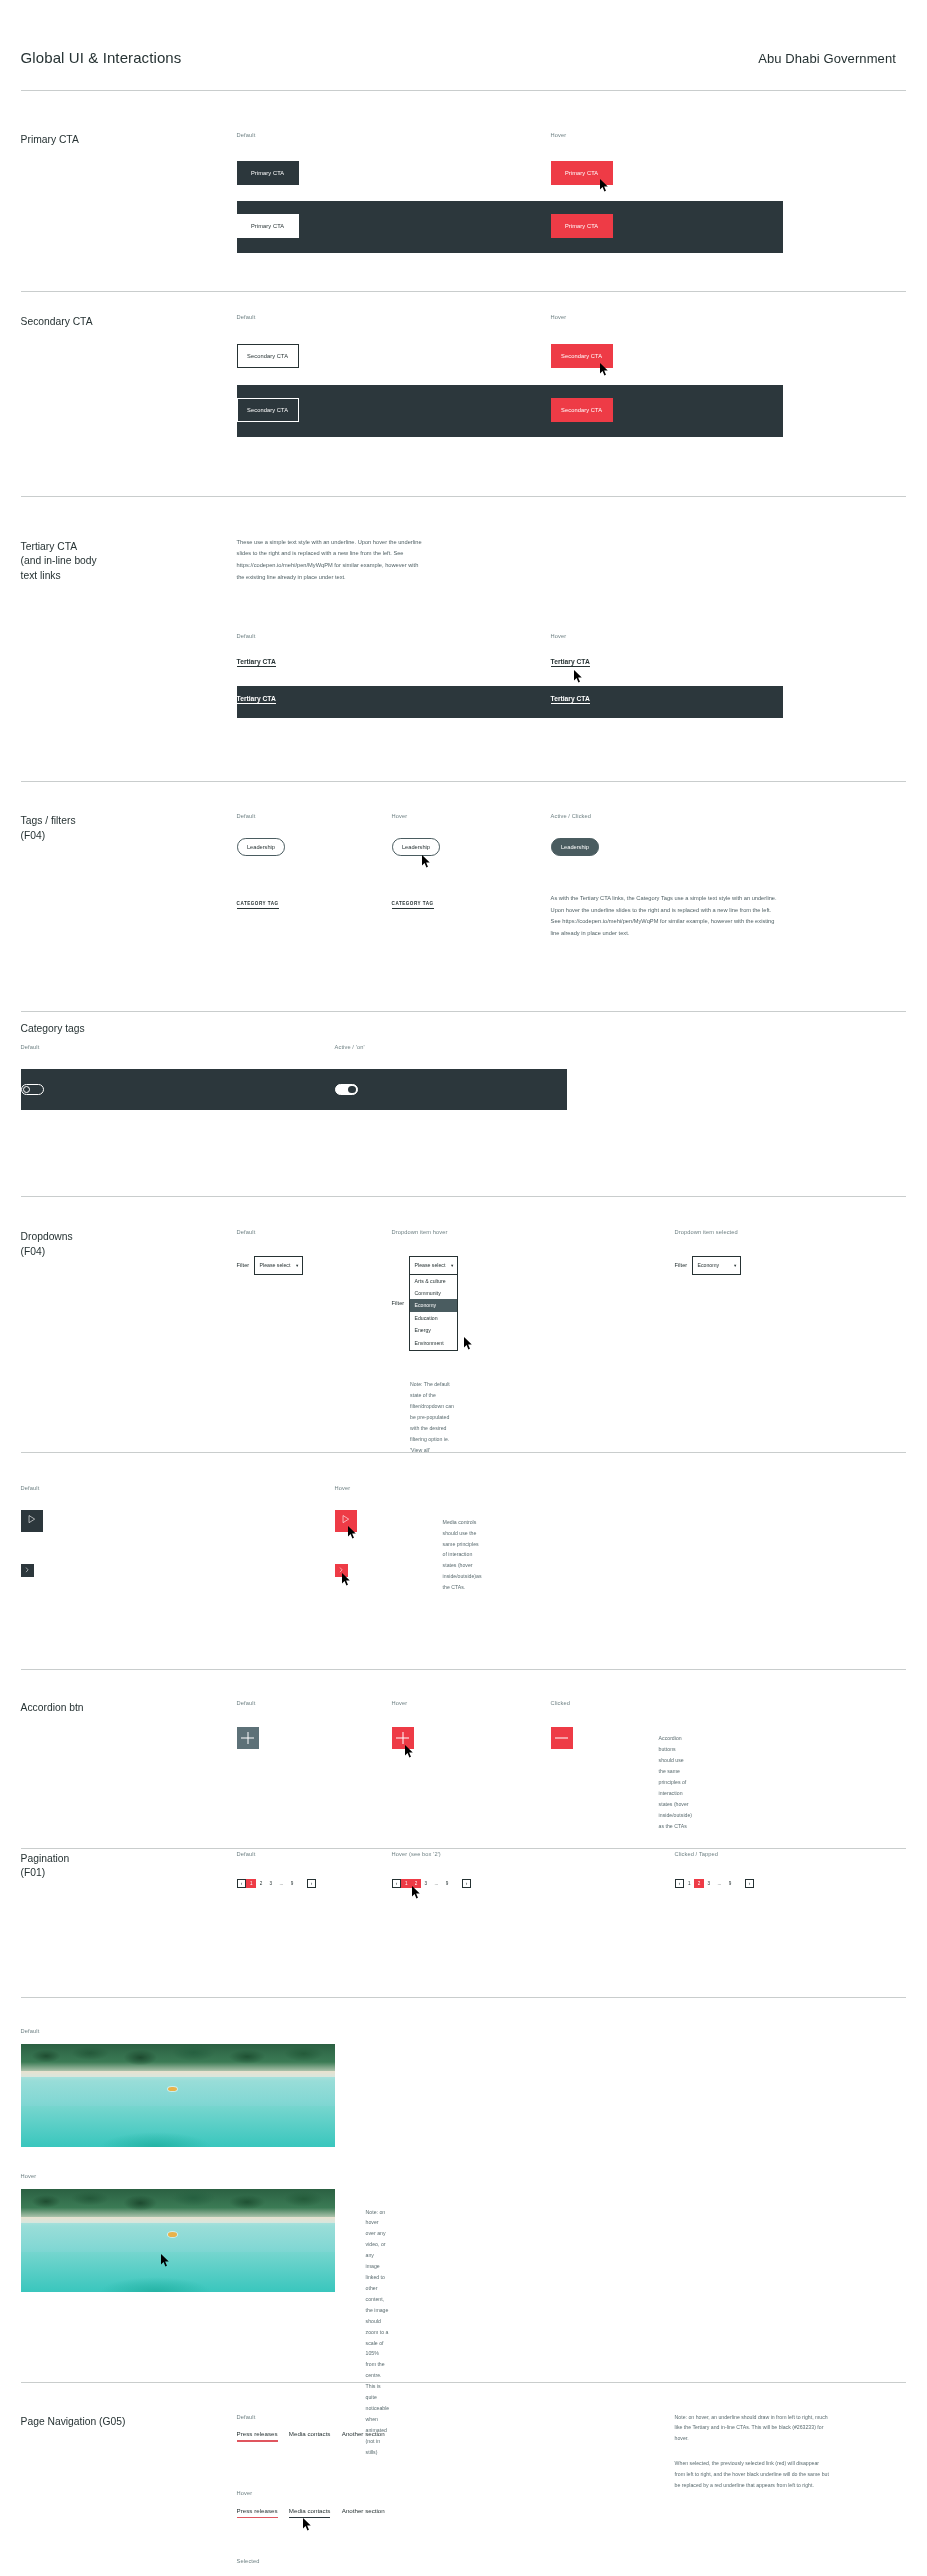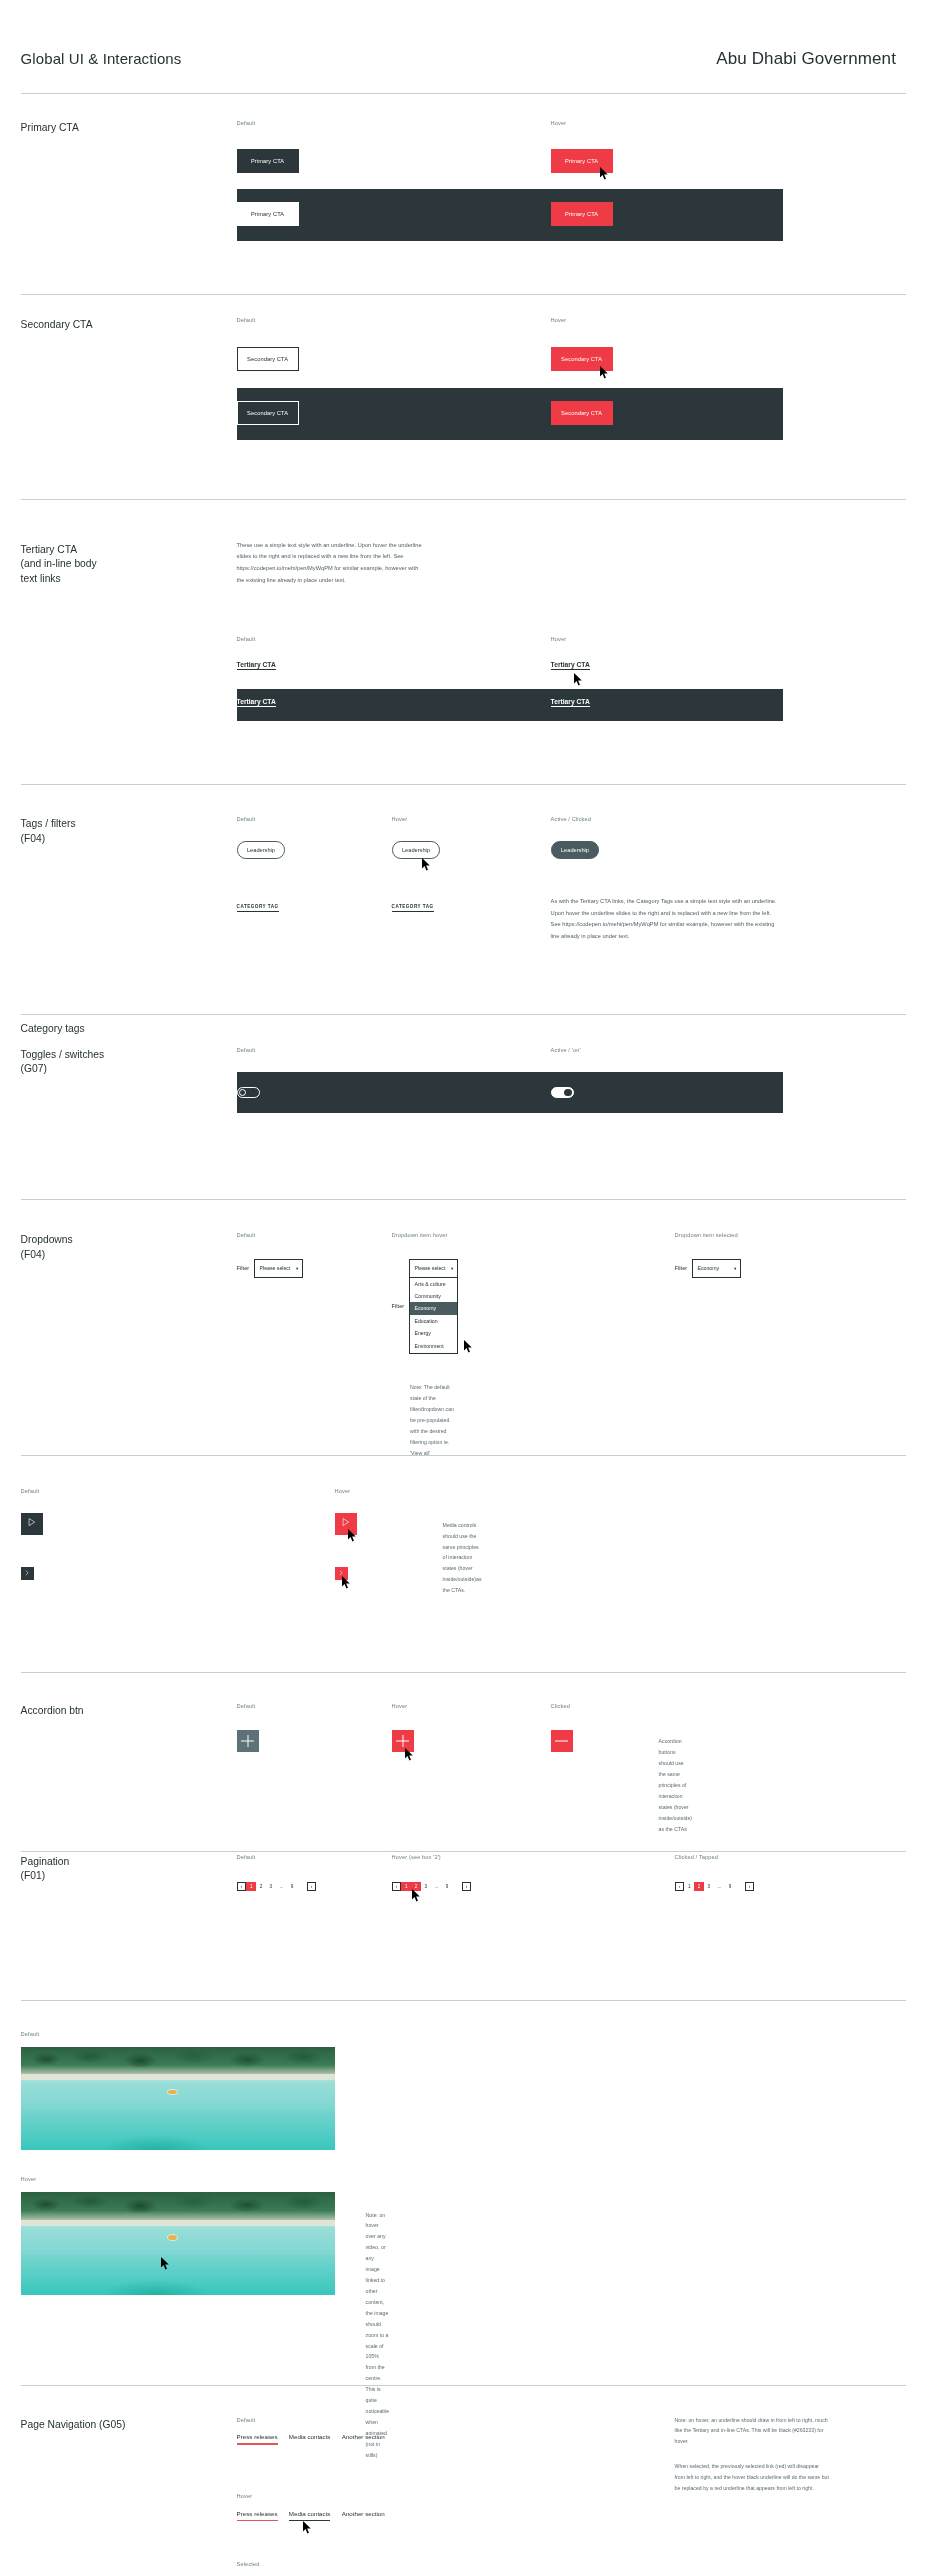--- a/index.html
+++ b/index.html
@@ -11,21 +11,21 @@
     -webkit-font-smoothing: antialiased;
   }
   .page { width: 927px; position: relative; }
 
   
   .page-header {
     display: flex; justify-content: space-between; align-items: baseline;
     padding: 49px 31px 0 20.6px;
   }
   .page-header .title { font-size: 15px; font-weight: 400; color: #263233; letter-spacing: 0.1px; }
-  .page-header .brand { font-size: 17px; font-weight: 400; color: #263233; letter-spacing: 0.1px; }
+  .page-header .brand { font-size: 13px; font-weight: 400; color: #263233; letter-spacing: 0.1px; }
 
   .rule { height: 0.5px; background: #c9cdcd; margin: 24px 20.6px 0 20.6px; }
 
   
   .section { display: flex; padding: 0 20.6px; position: relative; }
   .sec-label {
     width: 216px; flex: 0 0 216px; padding-top: 3.1px;
     font-size: 10.3px; line-height: 1.42; color: #263233; font-weight: 400;
   }
   .sec-body { flex: 1; position: relative; }
@@ -187,21 +187,21 @@
 <body>
 
 <div class="page">
 
   <div class="page-header">
     <div class="title">Global UI &amp; Interactions</div>
     <div class="brand">Abu Dhabi Government</div>
   </div>
   <div class="rule"></div>
 
-  <div class="section" style="height:176px; padding-top:24px;">
+  <div class="section" style="height:176px; padding-top:39px;">
     <div class="sec-label">Primary CTA</div>
     <div class="sec-body">
       <div class="c1" style="top:0;">
         <span class="state-label">Default</span>
       </div>
       <div class="c3" style="top:0;">
         <span class="state-label">Hover</span>
       </div>
 
       <div class="c1" style="top:31px;">
@@ -318,24 +318,20 @@
       <div class="c3" style="top:82px;">
         <div class="copy" style="max-width:227px;">As with the Tertiary CTA links, the Category Tags use a simple text style with an underline. Upon hover the underline slides to the right and is replaced with a new line from the left. See https://codepen.io/mehi/pen/MyWqPM for similar example, however with the existing line already in place under text.</div>
       </div>
     </div>
   </div>
 
   <div style="position:absolute; left:20.6px; top:1023px; font-size:10.3px; color:#263233;">Category tags</div>
   <div class="rule"></div>
 
   <div class="section" style="height:160px; padding-top:30px;">
-    <div class="sec-label">
-      <div>Toggles / switches</div>
-      <div>(G07)</div>
-    </div>
     <div class="sec-body">
       <div class="c1" style="top:0;"><span class="state-label">Default</span></div>
       <div class="c3" style="top:0;"><span class="state-label">Active / 'on'</span></div>
 
       <div class="darkband c1" style="top:27px; width:546px; height:41px;">
         <div class="toggle off" style="position:absolute; left:0; top:15px;">
           <span class="knob"></span>
         </div>
         <div class="toggle on" style="position:absolute; left:314px; top:15px;">
           <span class="knob"></span>

